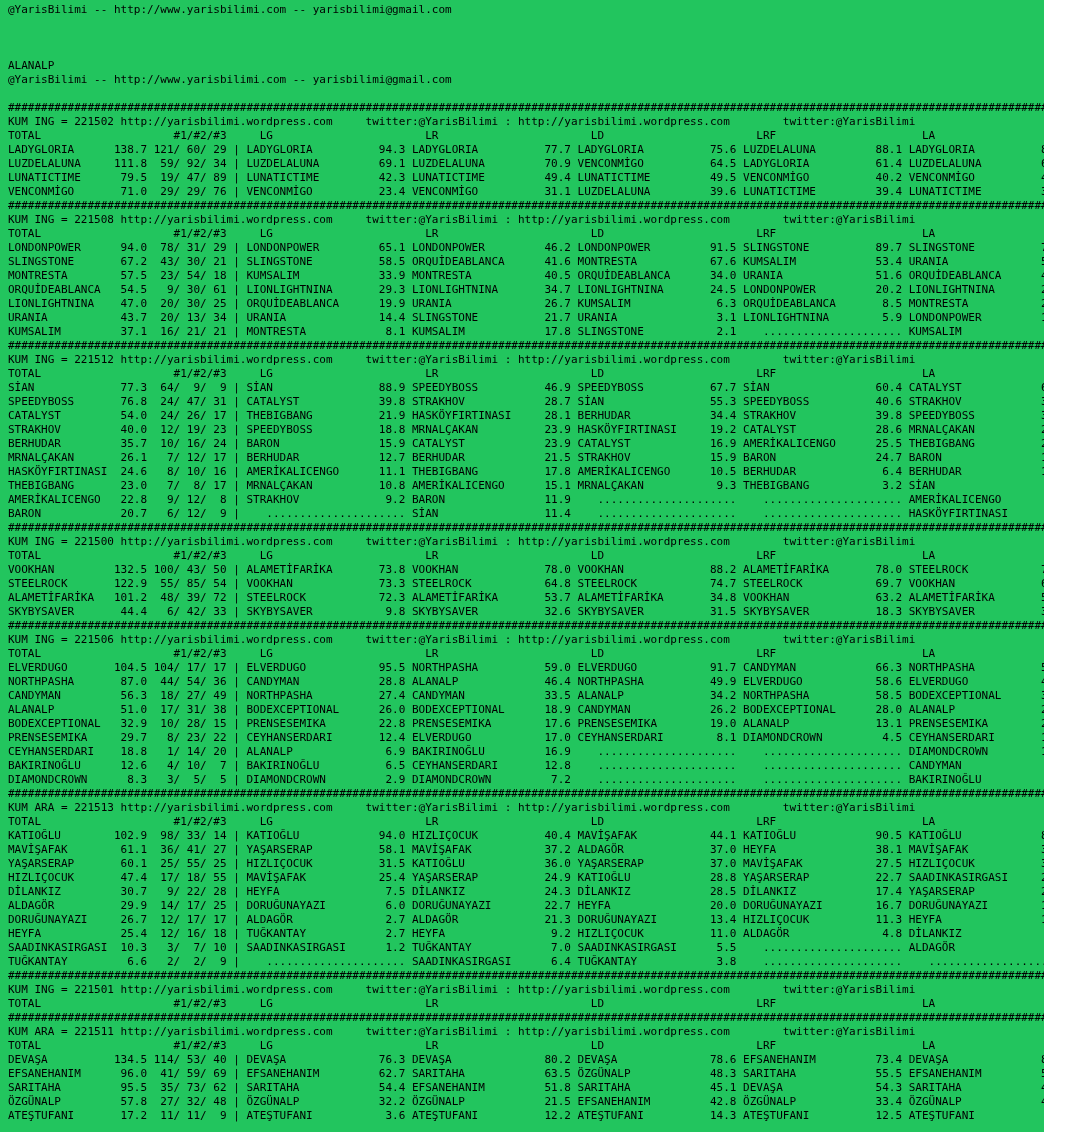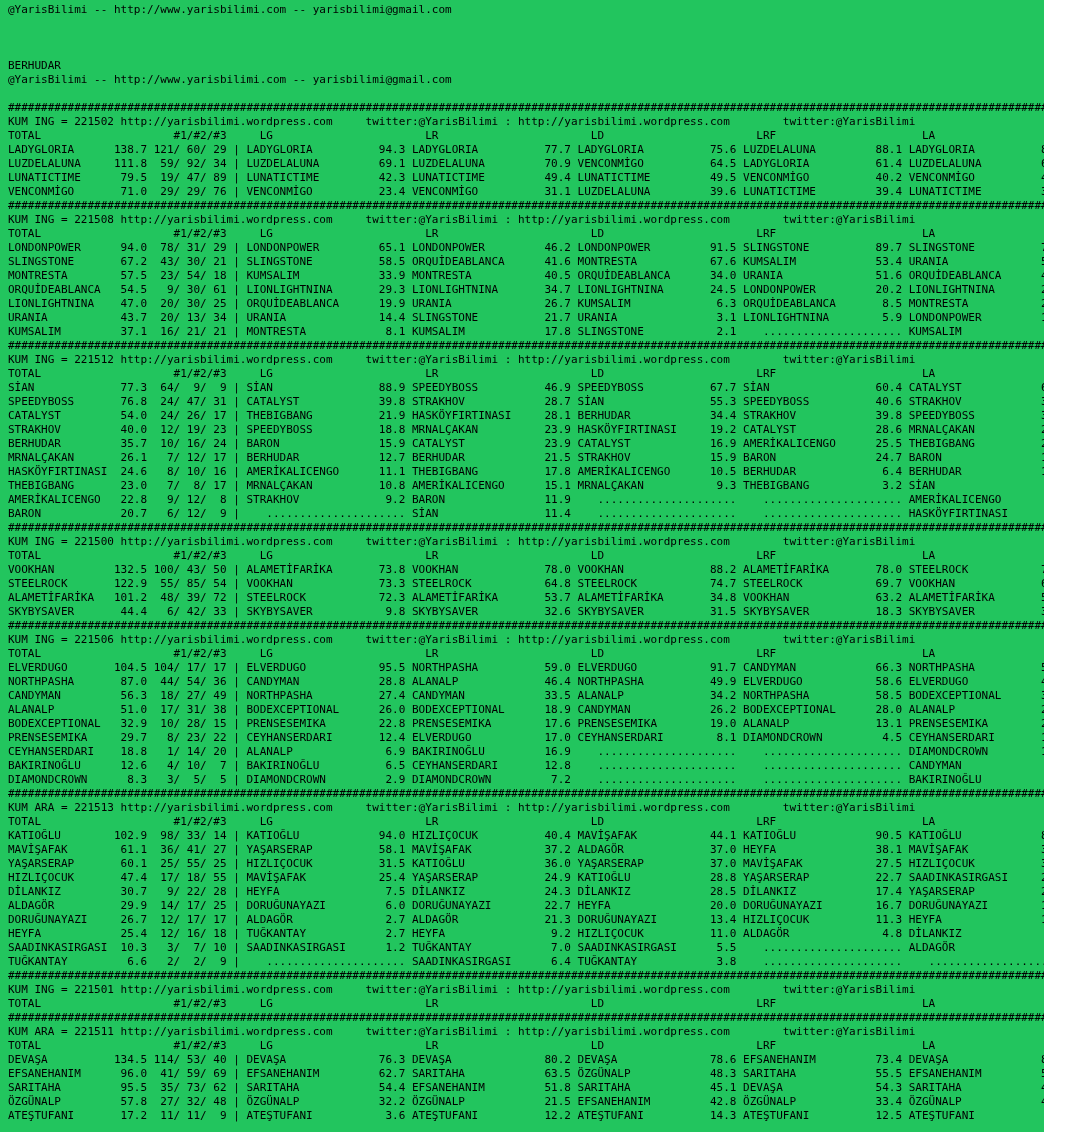--- a/index.html
+++ b/index.html
@@ -23,21 +23,21 @@
     white-space: pre;
   }
   .city-label { margin-top: 42px; } 
   .sections { margin-top: 14px; }   
 </style>
 </head>
 <body>
 
 <div class="page">
   <pre>@YarisBilimi -- http://www.yarisbilimi.com -- yarisbilimi@gmail.com</pre>
-  <pre class="city-label">BERHUDAR</pre>
+  <pre class="city-label">ALANALP</pre>
   <pre>@YarisBilimi -- http://www.yarisbilimi.com -- yarisbilimi@gmail.com</pre>
   <div class="sections" id="sections">
       <div class="section">
         <pre>################################################################################################################################################################
 KUM ING = 221502 http://yarisbilimi.wordpress.com     twitter:@YarisBilimi : http://yarisbilimi.wordpress.com        twitter:@YarisBilimi
 TOTAL                    #1/#2/#3     LG                       LR                       LD                       LRF                      LA
 LADYGLORIA      138.7 121/ 60/ 29 | LADYGLORIA          94.3 LADYGLORIA          77.7 LADYGLORIA          75.6 LUZDELALUNA         88.1 LADYGLORIA          80.4
 LUZDELALUNA     111.8  59/ 92/ 34 | LUZDELALUNA         69.1 LUZDELALUNA         70.9 VENCONMİGO          64.5 LADYGLORIA          61.4 LUZDELALUNA         63.2
 LUNATICTIME      79.5  19/ 47/ 89 | LUNATICTIME         42.3 LUNATICTIME         49.4 LUNATICTIME         49.5 VENCONMİGO          40.2 VENCONMİGO          48.5
 VENCONMİGO       71.0  29/ 29/ 76 | VENCONMİGO          23.4 VENCONMİGO          31.1 LUZDELALUNA         39.6 LUNATICTIME         39.4 LUNATICTIME         37.1</pre>

